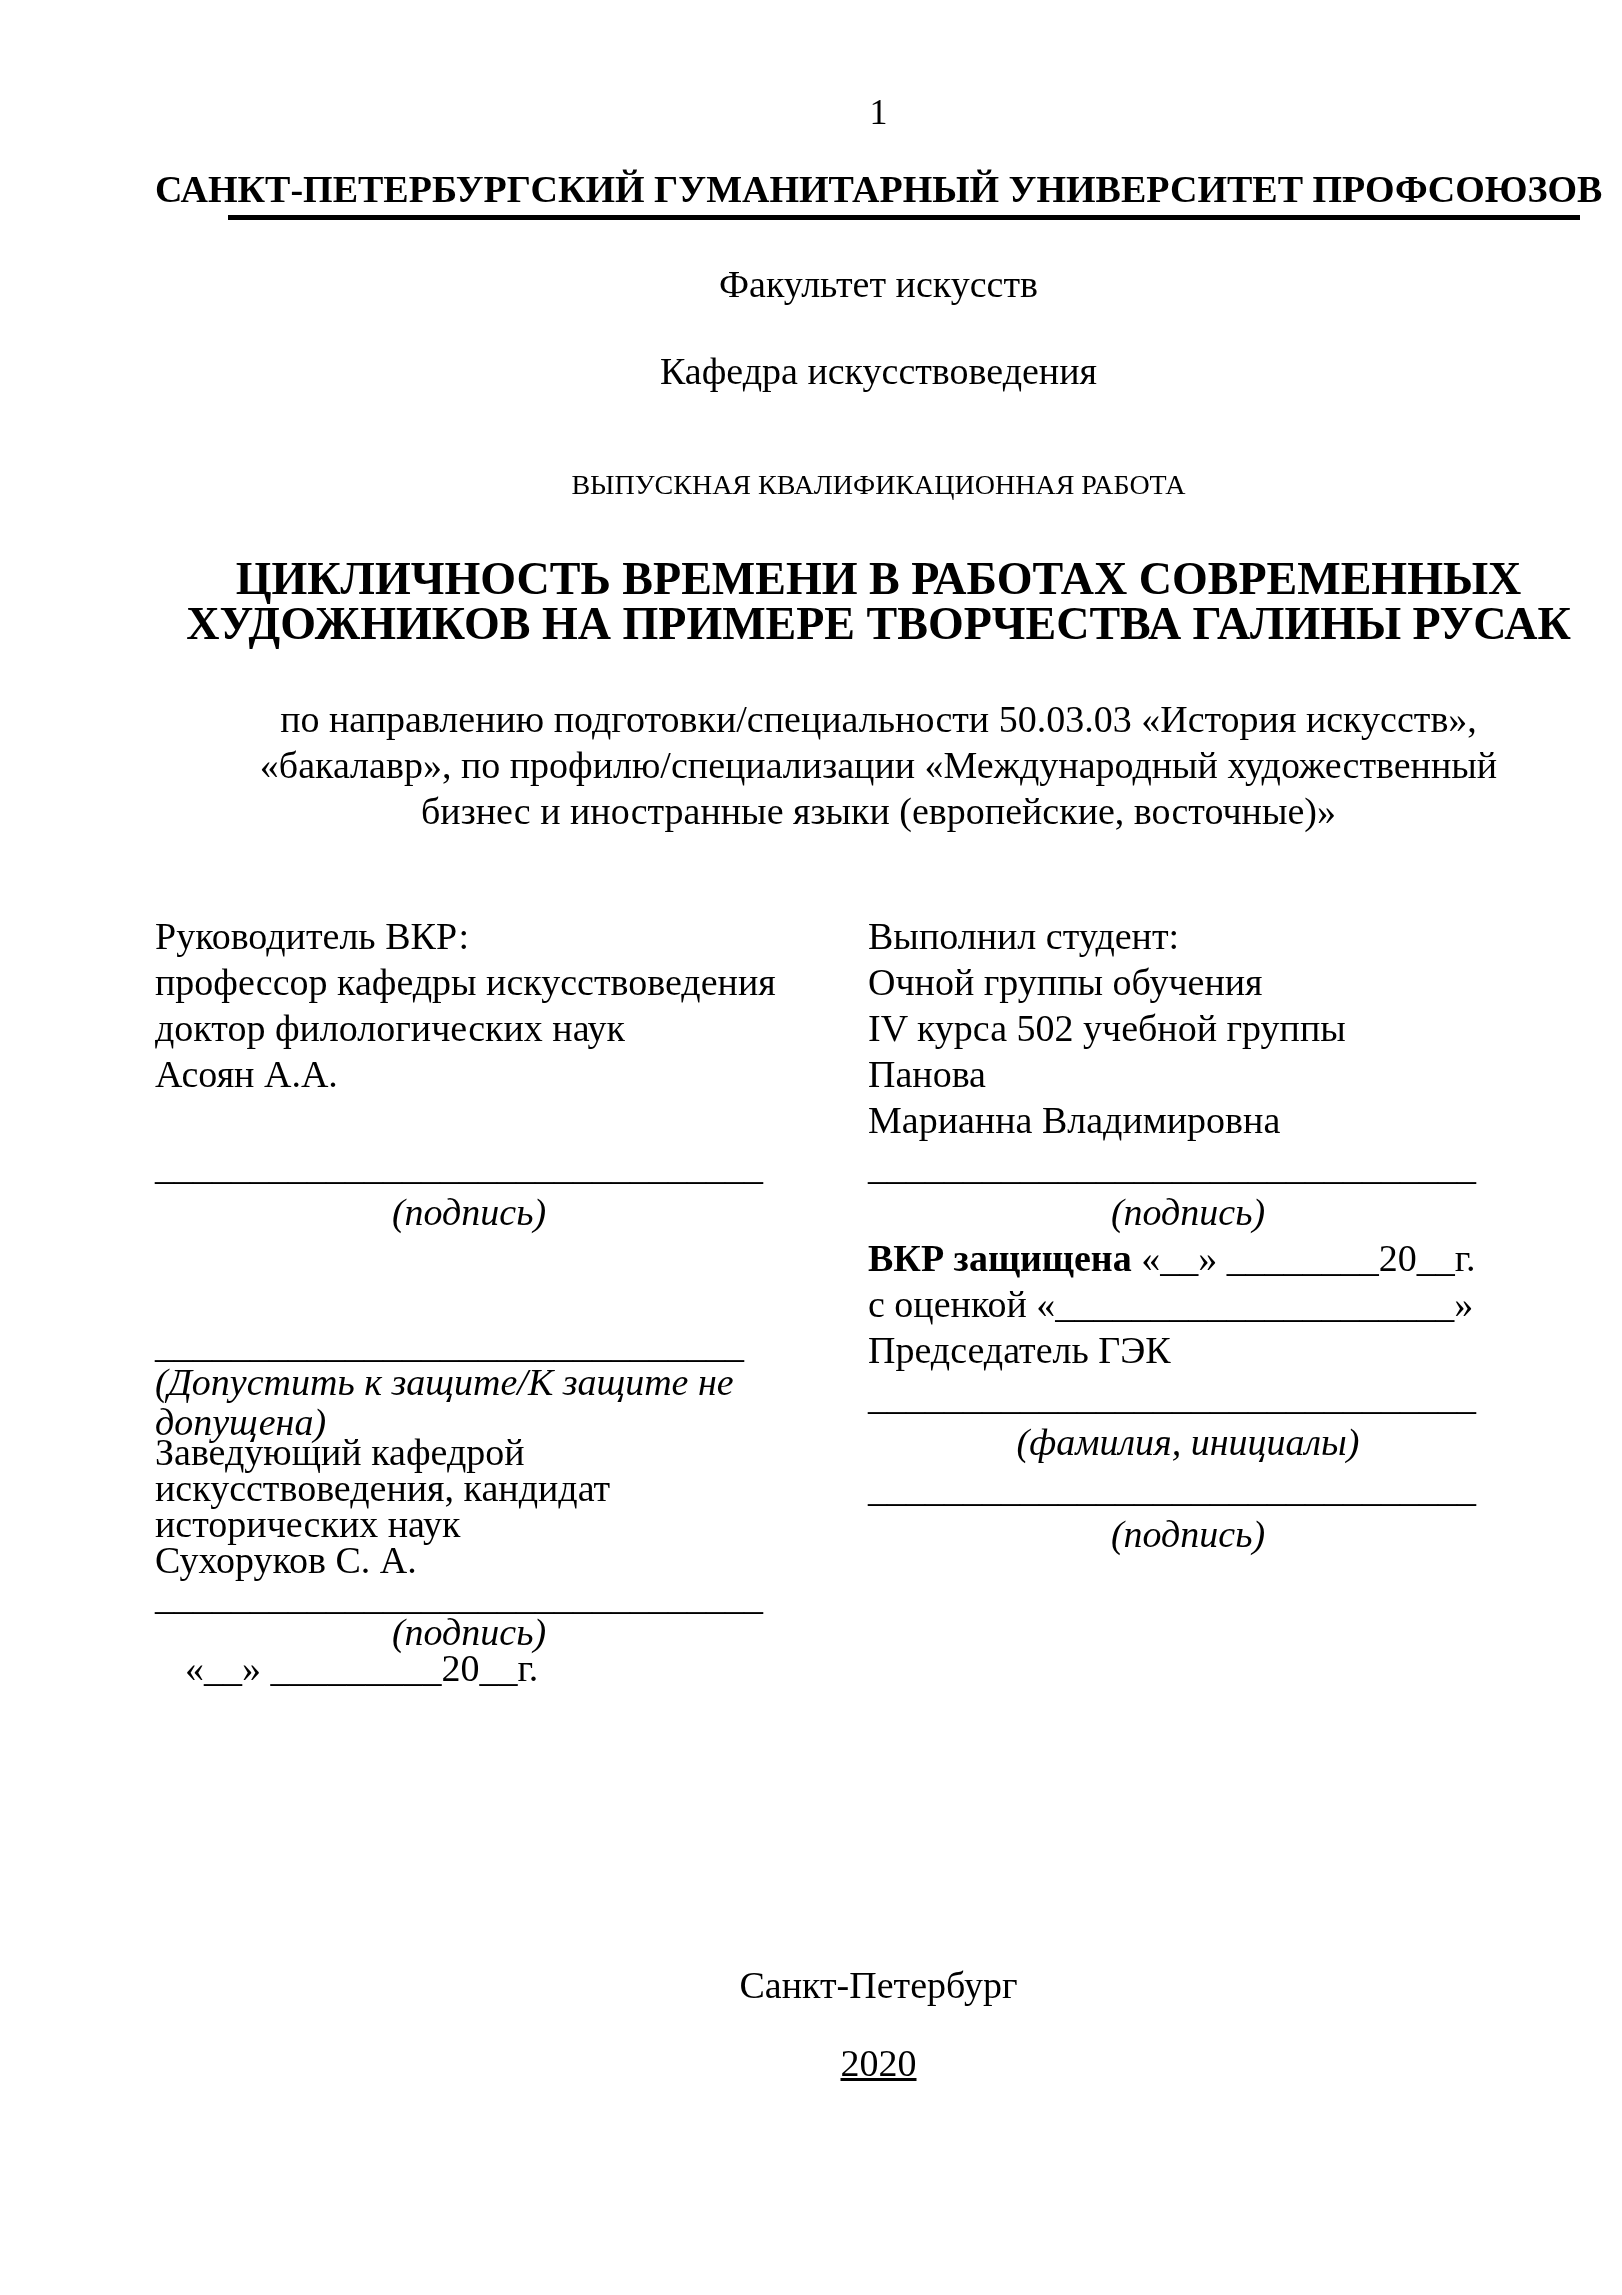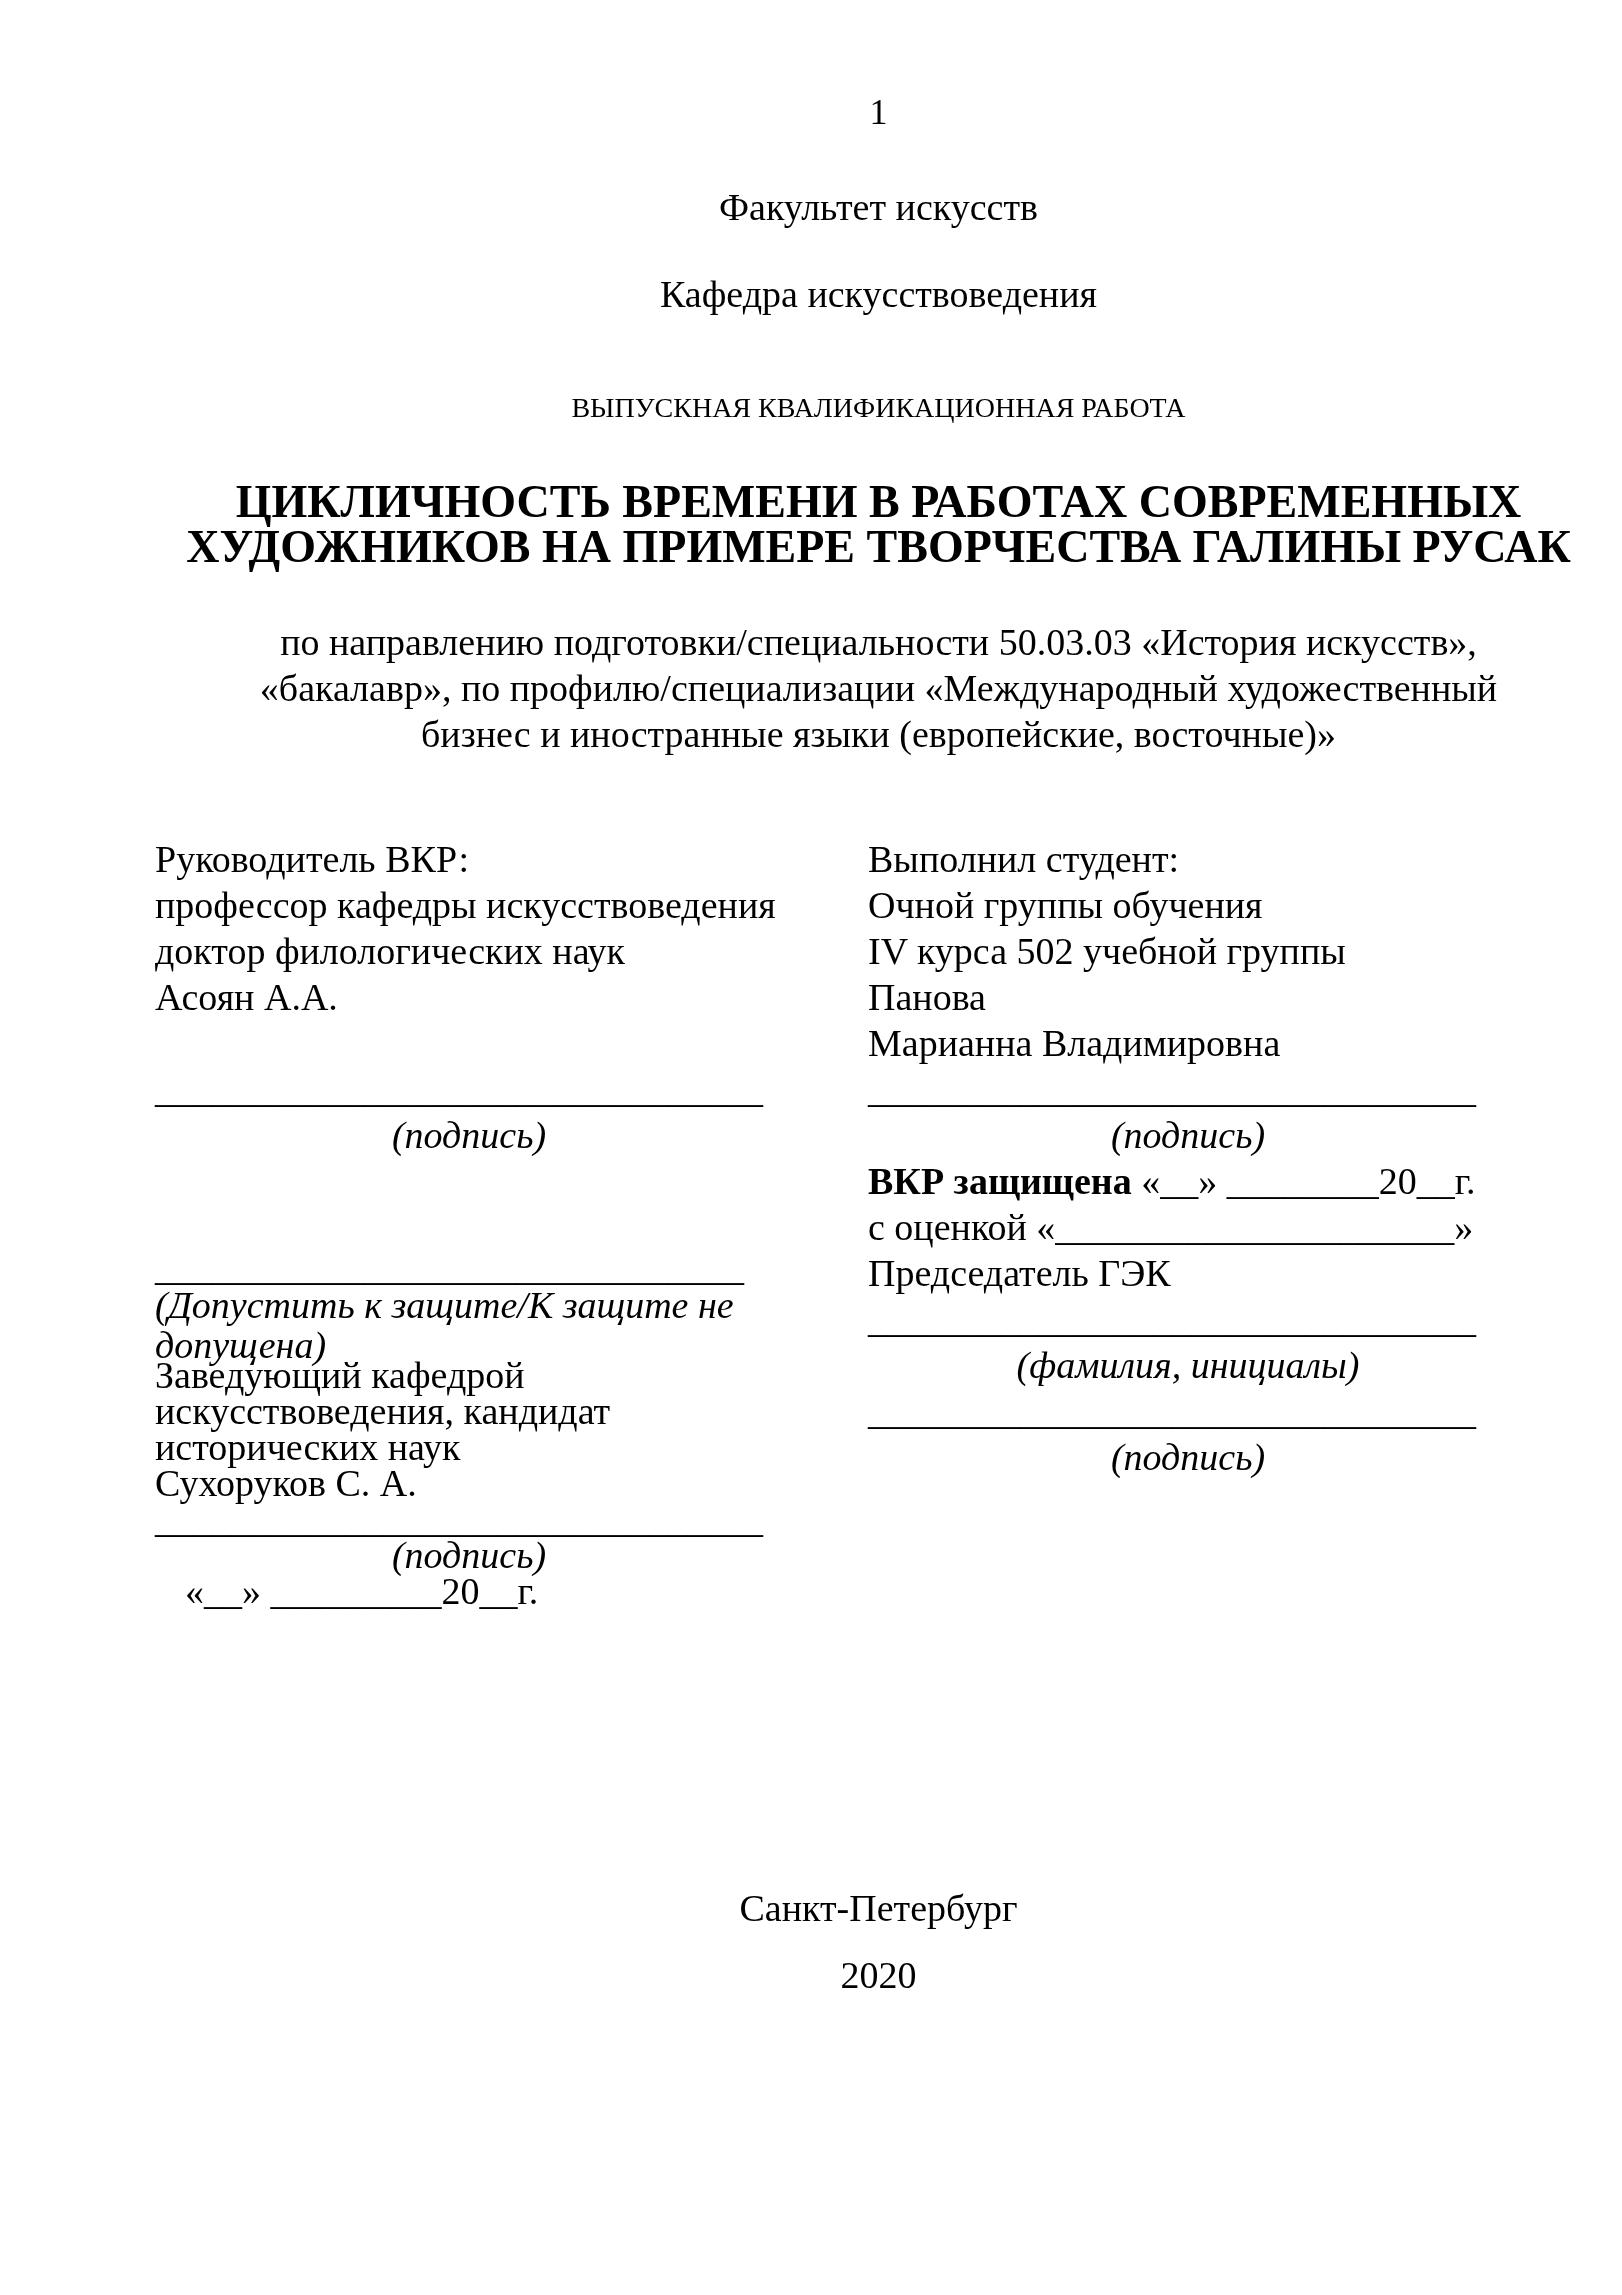--- a/index.html
+++ b/index.html
@@ -29,30 +29,34 @@
   .spec{margin-top:50px;}
   .columns{display:flex;gap:85px;margin-top:79px;align-items:flex-start;}
   .col-left{width:628px;flex:0 0 628px;}
   .col-right{width:640px;flex:0 0 640px;}
   .tight{margin-top:91px;}
   .tight .line{line-height:36px;height:36px;}
   .wrap2{line-height:40px;height:72px;white-space:normal;font-style:italic;}
   .indent{padding-left:30px;}
   .uline{letter-spacing:0;font-style:italic;}
   .bottom{margin-top:276px;}
-  .year{margin-top:21px;}
+  .year{margin-top:32px;text-decoration:underline;}
 </style>
 </head>
 <body>
 
 <div class="page">
   <div class="content">
 
     <div class="line ctr page-number">1</div>
 
+    <div class="line ctr univ">
+      <span>САНКТ-ПЕТЕРБУРГСКИЙ ГУМАНИТАРНЫЙ УНИВЕРСИТЕТ ПРОФСОЮЗОВ</span>
+      <div class="univ-rule"></div>
+    </div>
 
     <div class="line ctr faculty">Факультет искусств</div>
 
     <div class="line ctr department">Кафедра искусствоведения</div>
 
     <div class="line ctr work-type">ВЫПУСКНАЯ КВАЛИФИКАЦИОННАЯ РАБОТА</div>
 
     <div class="thesis-title">
       <div class="tl">ЦИКЛИЧНОСТЬ ВРЕМЕНИ В РАБОТАХ СОВРЕМЕННЫХ</div>
       <div class="tl">ХУДОЖНИКОВ НА ПРИМЕРЕ ТВОРЧЕСТВА ГАЛИНЫ РУСАК</div>

